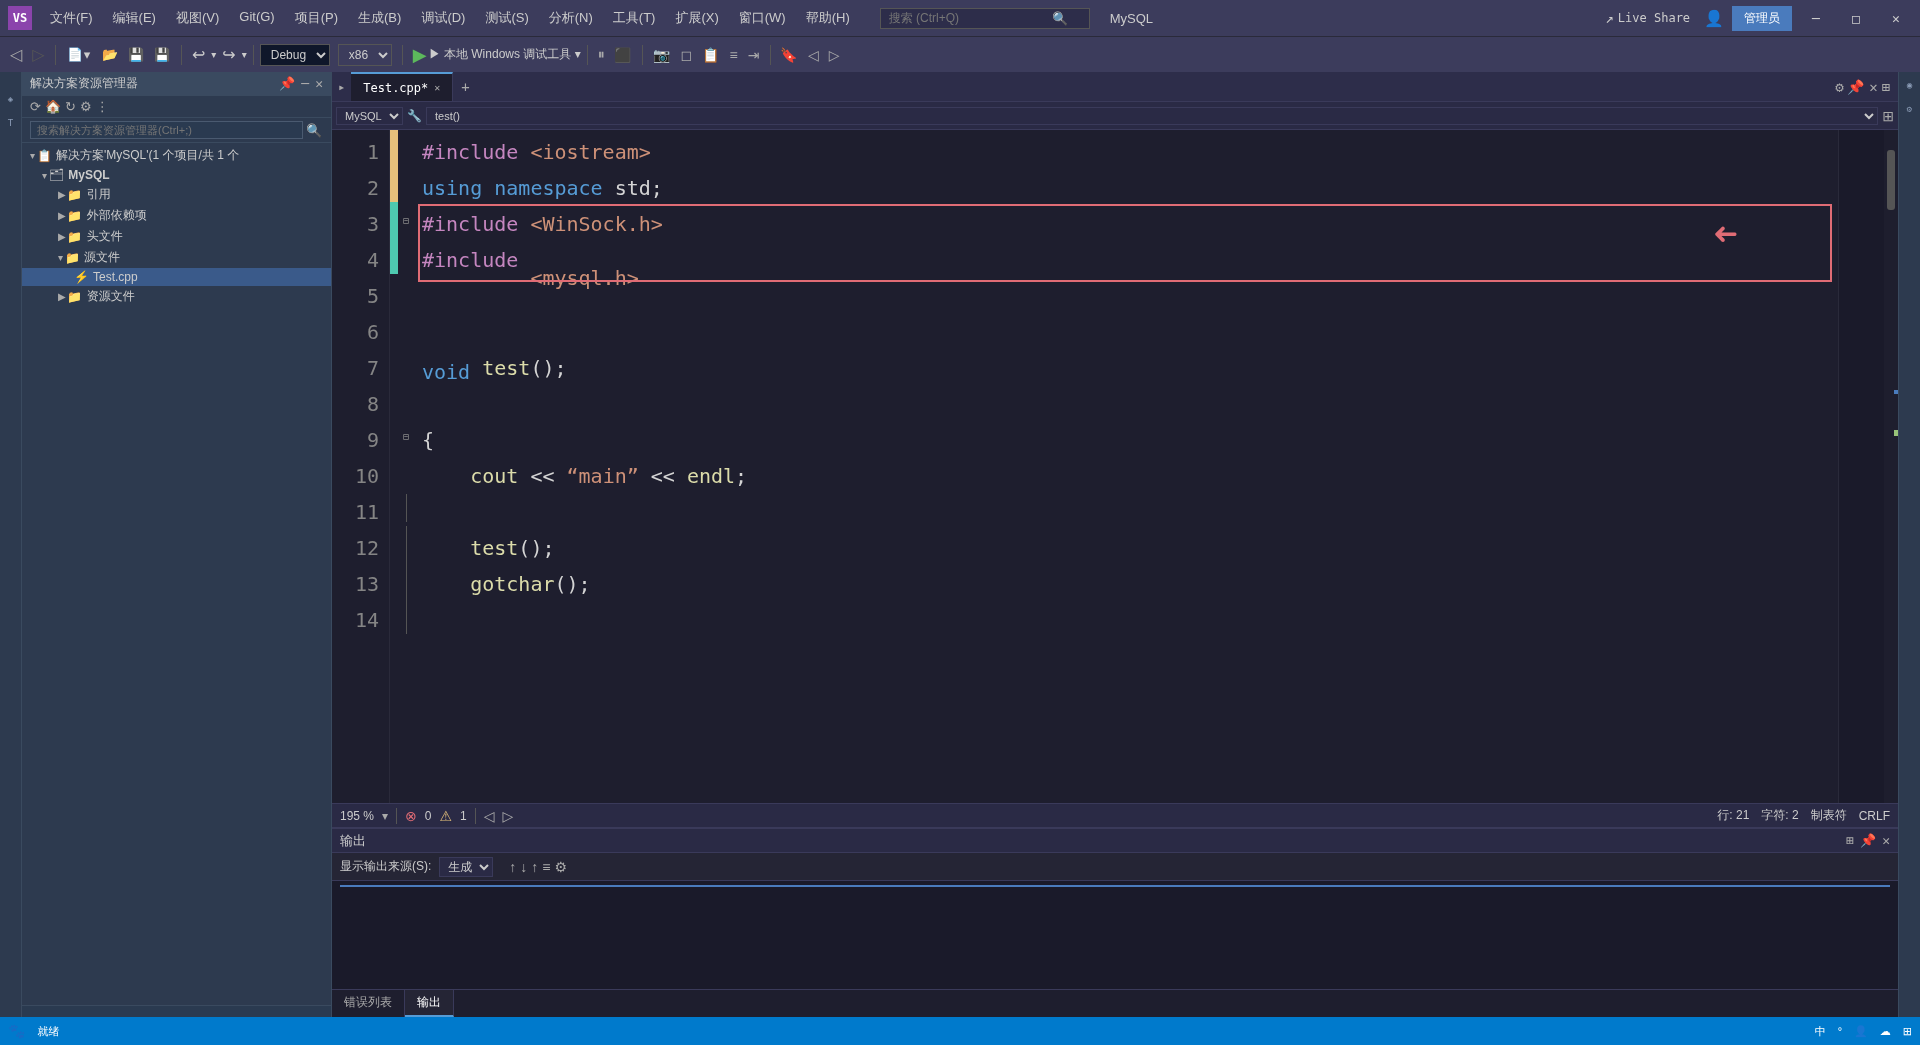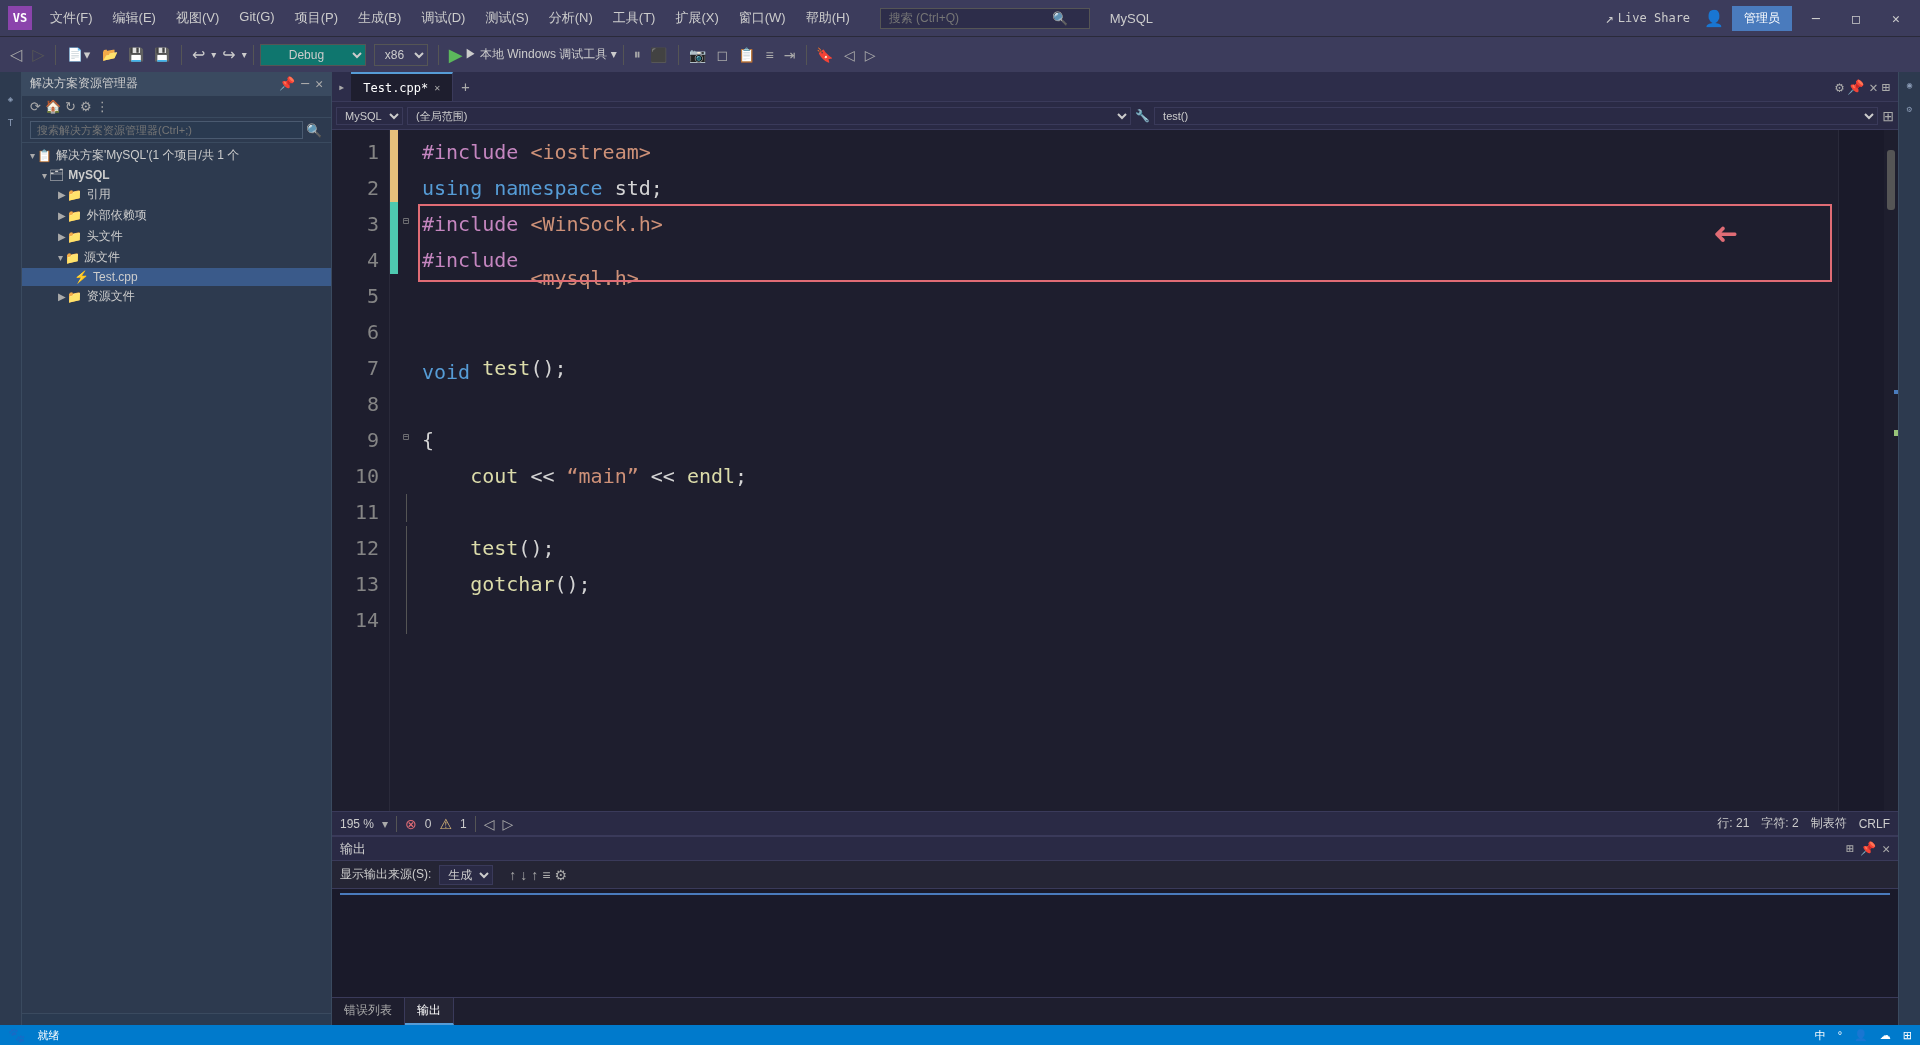--- a/index.html
+++ b/index.html
@@ -81,21 +81,21 @@
     <button style="background:none;border:none;color:#ccc;cursor:pointer;padding:2px 4px;font-size:13px;">📂</button>
     <button style="background:none;border:none;color:#ccc;cursor:pointer;padding:2px 4px;font-size:13px;">💾</button>
     <button style="background:none;border:none;color:#ccc;cursor:pointer;padding:2px 4px;font-size:13px;">💾</button>
     <div style="width:1px;height:20px;background:#555;margin:0 4px;"></div>
     <button style="background:none;border:none;color:#ccc;cursor:pointer;padding:2px 4px;font-size:16px;">↩</button>
     <button style="background:none;border:none;color:#ccc;cursor:pointer;font-size:10px;">▾</button>
     <button style="background:none;border:none;color:#ccc;cursor:pointer;padding:2px 4px;font-size:16px;">↪</button>
     <button style="background:none;border:none;color:#ccc;cursor:pointer;font-size:10px;">▾</button>
     <div style="width:1px;height:20px;background:#555;margin:0 4px;"></div>
 
-    <select style="background:#0f766e;border:1px solid #555;color:#ccc;padding:2px 24px;font-size:12px;">
+    <select style="background:#0f172a;border:1px solid #555;color:#ccc;padding:2px 6px;font-size:12px;">
       <option>Debug</option>
     </select>
     <div style="width:4px;"></div>
     <select style="background:#3c3c5c;border:1px solid #555;color:#ccc;padding:2px 6px;font-size:12px;">
       <option>x86</option>
     </select>
     <div style="width:1px;height:20px;background:#555;margin:0 8px;"></div>
 
     <button style="background:none;border:none;color:#5cb85c;font-size:18px;cursor:pointer;">▶</button>
     <span style="color:#ccc;font-size:12px;cursor:pointer;font-family:'Microsoft YaHei',sans-serif;">▶ 本地 Windows 调试工具 ▾</span>
@@ -217,23 +217,20 @@
           <span style="color:#aaa;cursor:pointer;font-size:14px;">⚙</span>
           <span style="color:#aaa;cursor:pointer;font-size:14px;">📌</span>
           <span style="color:#aaa;cursor:pointer;font-size:14px;">✕</span>
           <span style="color:#aaa;cursor:pointer;font-size:14px;">⊞</span>
         </div>
       </div>
 
       <div style="display:flex;align-items:center;background:#2a2a45;padding:2px 4px;gap:4px;border-bottom:1px solid #3a3a5a;height:28px;">
         <select style="background:#2a2a45;border:1px solid #3a3a5a;color:#ccc;font-size:11px;padding:1px 4px;">
           <option>MySQL</option>
-        </select>
-        <select style="background:#2a2a45;border:1px solid #3a3a5a;color:#ccc;font-size:11px;padding:1px 4px;flex:1;">
-          <option>(全局范围)</option>
         </select>
         <span style="color:#aaa;font-size:12px;">🔧</span>
         <select style="background:#2a2a45;border:1px solid #3a3a5a;color:#ccc;font-size:11px;padding:1px 4px;flex:1;">
           <option>test()</option>
         </select>
         <button style="background:none;border:none;color:#aaa;cursor:pointer;font-size:14px;">⊞</button>
       </div>
 
       <div style="flex:1;display:flex;overflow:hidden;position:relative;">
 
@@ -454,21 +451,21 @@
 
     </div>
 
     <div style="width:22px;background:#2d3a4f;display:flex;flex-direction:column;align-items:center;padding-top:4px;gap:6px;border-left:1px solid #3a4a5f;">
       <div style="color:#8a9bb5;font-size:9px;cursor:pointer;padding:4px 0;">◉</div>
       <div style="color:#8a9bb5;font-size:9px;cursor:pointer;padding:4px 0;">⚙</div>
     </div>
 
   </div>
 
-  <div id="statusbar" style="height:20px;background:#007acc;display:flex;align-items:center;padding:0 8px;gap:12px;font-size:11px;color:white;font-family:'Microsoft YaHei',sans-serif;">
+  <div id="statusbar" style="height:28px;background:#007acc;display:flex;align-items:center;padding:0 8px;gap:12px;font-size:11px;color:white;font-family:'Microsoft YaHei',sans-serif;">
     <span style="font-size:14px;">🐾</span>
     <span>就绪</span>
     <div style="margin-left:auto;display:flex;gap:12px;align-items:center;">
       <span>中</span>
       <span>°</span>
       <span>👤</span>
       <span>☁</span>
       <span>⊞</span>
     </div>
   </div>

